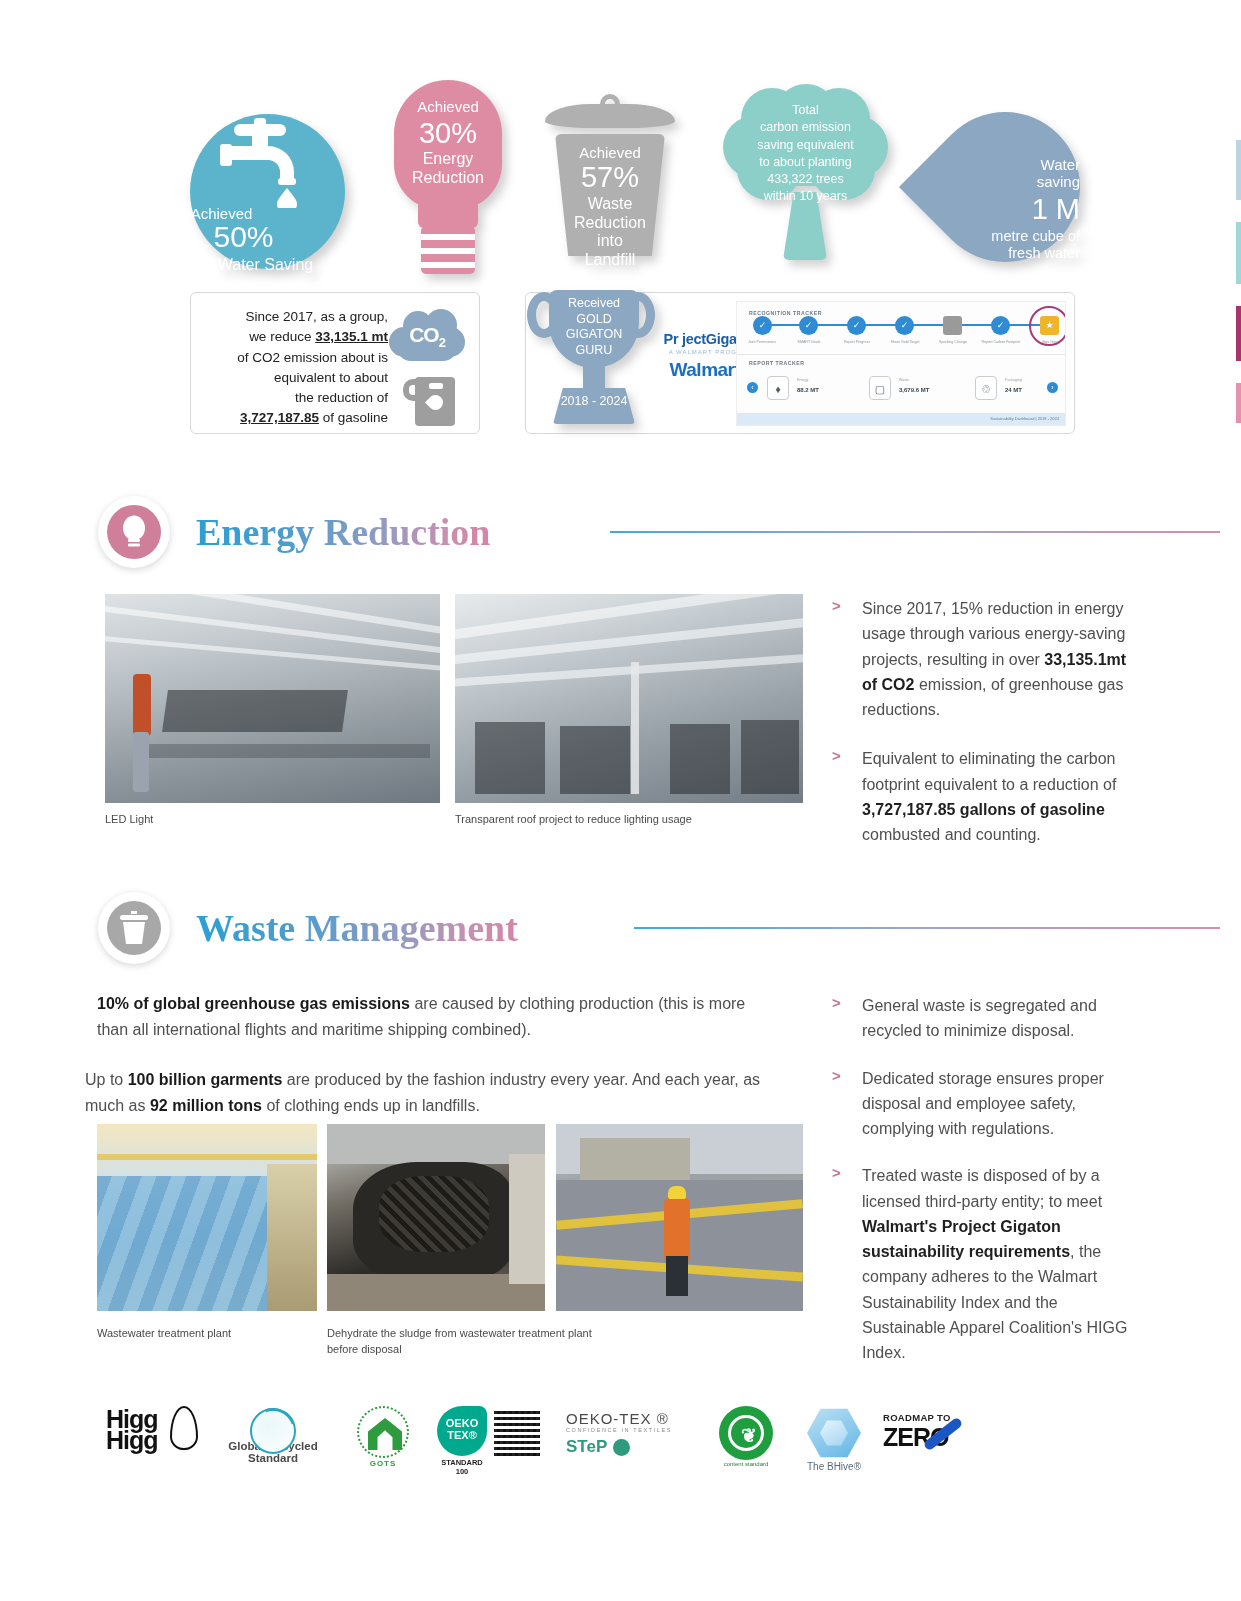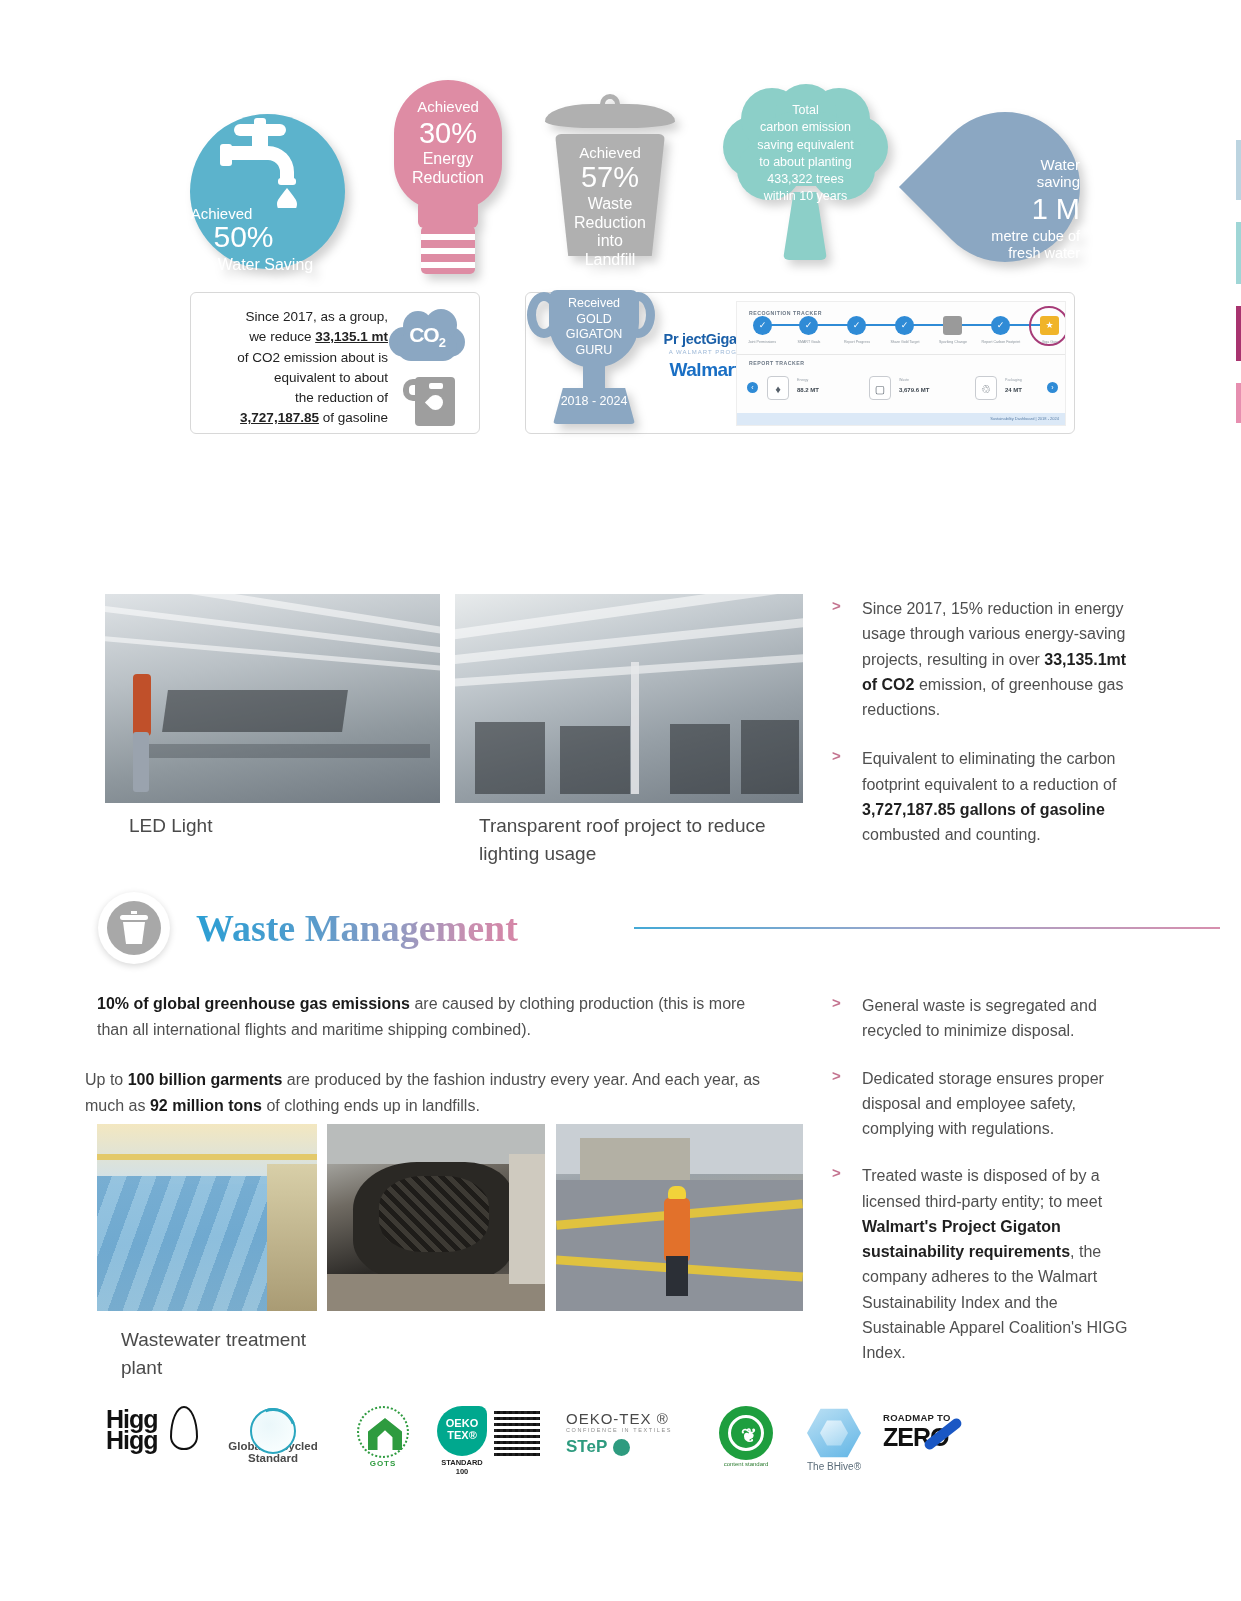--- a/index.html
+++ b/index.html
@@ -204,21 +204,21 @@
     -webkit-background-clip:text; background-clip:text; color:transparent;
     white-space:nowrap;
   }
   .sec-rule {
     position:absolute; top:35px; height:1.5px;
     background:linear-gradient(90deg,#44a9d6 0%, #9aa7cc 45%, #d78fae 100%);
   }
 
   
   .photo { position:absolute; background:#d9d9d9; overflow:hidden; }
-  .caption { position:absolute; font-size:19px; color:#4a4a4a; line-height:1.45;margin-left:24px; }
+  .caption { position:absolute; font-size:11px; color:#4a4a4a; line-height:1.45; }
 
   .bullets { position:absolute; }
   .bullet { position:relative; padding-left:36px; margin-bottom:20px; }
   .bullet .mark {
     position:absolute; left:6px; top:1px; color:#c4738f; font-size:15px; font-weight:bold;
   }
   .bullet .txt { font-size:16px; color:#4f4f4f; line-height:1.58; }
   .bullet .txt b { color:#1f1f1f; font-weight:bold; }
 
   .para { position:absolute; font-size:16px; color:#4f4f4f; line-height:1.6; }
@@ -477,20 +477,32 @@
         <div class="rt-card" style="left:228px;top:2px;">♲</div>
         <div class="rt-cap" style="left:258px;top:4px;">Packaging</div>
         <div class="rt-val" style="left:258px;top:13px;">24 MT</div>
         <div class="rt-arrow" style="left:300px;top:8px;">›</div>
       </div>
 
       <div class="dash-footer">Sustainability Dashboard  |  2018 - 2024</div>
     </div>
   </div>
 
+  <div class="sec" style="top:496px;width:1040px;height:80px;">
+    <div class="sec-icon-ring"></div>
+    <div class="sec-icon-disc" style="background:#cf7f99;">
+      <svg width="30" height="34" viewBox="0 0 30 34" style="position:absolute;left:12px;top:10px;">
+        <ellipse cx="15" cy="13" rx="11" ry="12.5" fill="#fff"></ellipse>
+        <rect x="9" y="24" width="12" height="3" rx="1.2" fill="#fff"></rect>
+        <rect x="9" y="28.5" width="12" height="3" rx="1.2" fill="#fff"></rect>
+      </svg>
+    </div>
+    <div class="sec-title">Energy Reduction</div>
+    <div class="sec-rule" style="left:512px;width:610px;"></div>
+  </div>
 
   <div class="photo ph-a" style="left:105px;top:594px;width:335px;height:209px;">
     <div class="beam" style="left:-20px;top:8px;width:400px;height:7px;transform:rotate(9deg);"></div>
     <div class="beam" style="left:-20px;top:34px;width:400px;height:6px;transform:rotate(7deg);"></div>
     <div class="beam" style="left:-20px;top:58px;width:400px;height:5px;transform:rotate(5deg);"></div>
     <div class="rack" style="left:60px;top:96px;width:180px;height:42px;transform:skewX(-8deg);"></div>
     <div class="rack" style="left:35px;top:150px;width:290px;height:14px;background:rgba(60,66,72,.35);"></div>
     <div style="position:absolute;left:28px;top:80px;width:18px;height:62px;background:#c0502a;border-radius:4px;"></div>
     <div style="position:absolute;left:28px;top:138px;width:16px;height:60px;background:#9aa3ae;border-radius:3px;"></div>
   </div>
@@ -551,20 +563,21 @@
   </div>
   <div class="caption" style="left:97px;top:1326px;width:230px;">Wastewater treatment plant</div>
 
   <div class="photo ph-d" style="left:327px;top:1124px;width:218px;height:187px;">
     <div style="position:absolute;left:0;top:0;width:218px;height:40px;background:#b9bcbb;"></div>
     <div style="position:absolute;left:26px;top:38px;width:160px;height:118px;background:#2a2824;border-radius:40% 30% 28% 34%;"></div>
     <div style="position:absolute;left:52px;top:52px;width:110px;height:76px;background:repeating-linear-gradient(45deg,#3d3a34 0 5px,#1e1c19 5px 10px);border-radius:40%;"></div>
     <div style="position:absolute;left:0;top:150px;width:218px;height:37px;background:#8f8678;"></div>
     <div style="position:absolute;left:182px;top:30px;width:36px;height:130px;background:#cfcabf;"></div>
   </div>
+  <div class="caption" style="left:327px;top:1326px;width:270px;">Dehydrate the sludge from wastewater treatment plant before disposal</div>
 
   <div class="photo ph-e" style="left:556px;top:1124px;width:247px;height:187px;">
     <div style="position:absolute;left:0;top:0;width:247px;height:50px;background:#c9cfd4;"></div>
     <div style="position:absolute;left:24px;top:14px;width:110px;height:46px;background:#b3b0a4;"></div>
     <div style="position:absolute;left:0;top:56px;width:247px;height:131px;background:#8d929a;"></div>
     <div style="position:absolute;left:0;top:86px;width:247px;height:9px;background:#e0c23f;transform:rotate(-5deg);"></div>
     <div style="position:absolute;left:0;top:140px;width:247px;height:9px;background:#e0c23f;transform:rotate(4deg);"></div>
     <div style="position:absolute;left:108px;top:74px;width:26px;height:64px;background:#e2712b;border-radius:5px;"></div>
     <div style="position:absolute;left:112px;top:62px;width:18px;height:13px;background:#f2d33a;border-radius:7px 7px 2px 2px;"></div>
     <div style="position:absolute;left:110px;top:132px;width:22px;height:40px;background:#2b2f36;"></div>

